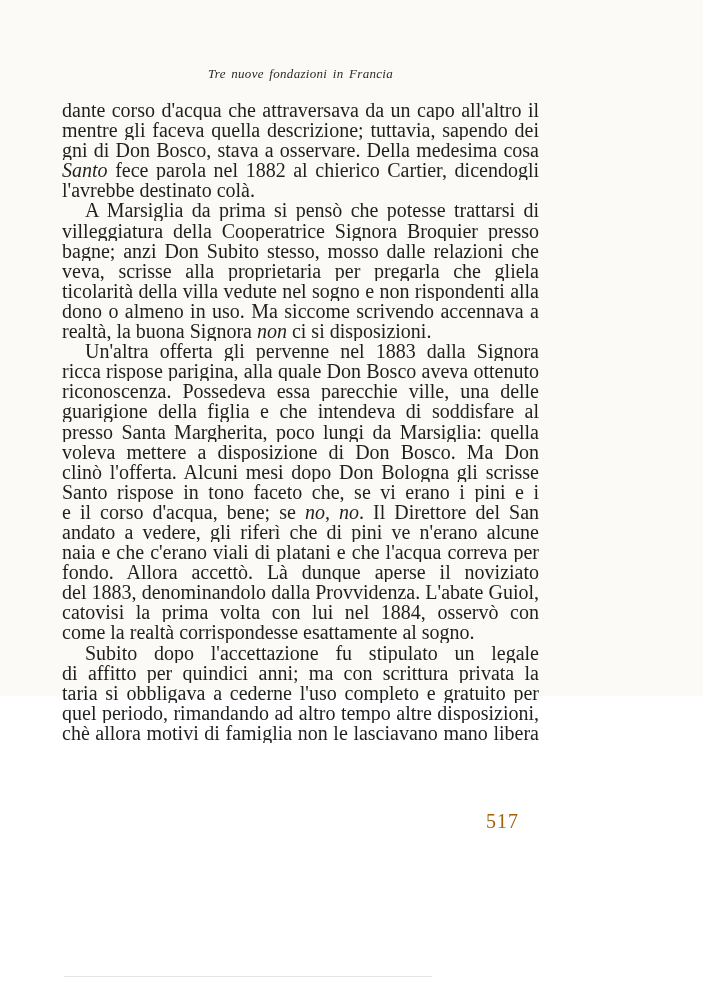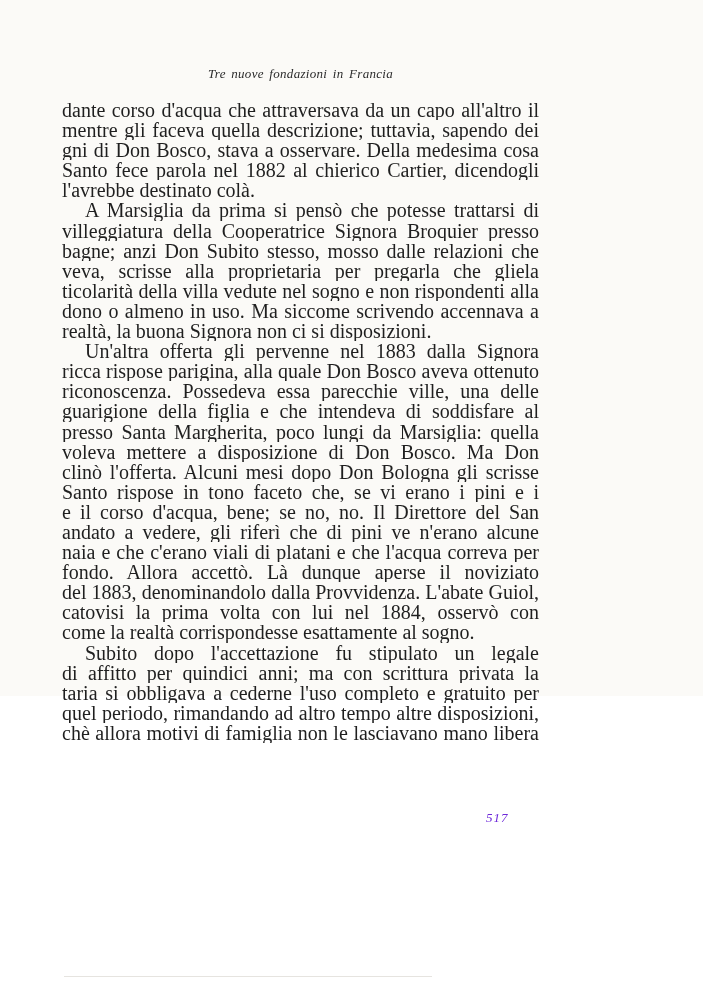--- a/index.html
+++ b/index.html
@@ -32,28 +32,27 @@
   .line {
     line-height: 20.1px;
     height: 20.1px;
     text-align: justify;
     text-align-last: justify;
     white-space: normal;
     overflow: hidden;
   }
   .line.end { text-align-last: left; }
   .line.indent { text-indent: 23px; }
-  .it { }
+  .it { font-style: italic; }
   .page-number {
     position: absolute;
     left: 486px; top: 810px;
-    font-style: italic;
-    font-size: 13px;
+    font-size: 20px;
     letter-spacing: 1px;
-    color: #6d28d9;
+    color: #a16207;
   }
   .scan-edge {
     position: absolute;
     left: 64px; top: 976px; width: 368px; height: 1px;
     background: #e6e4e0;
   }
 </style>
 </head>
 <body>
 

